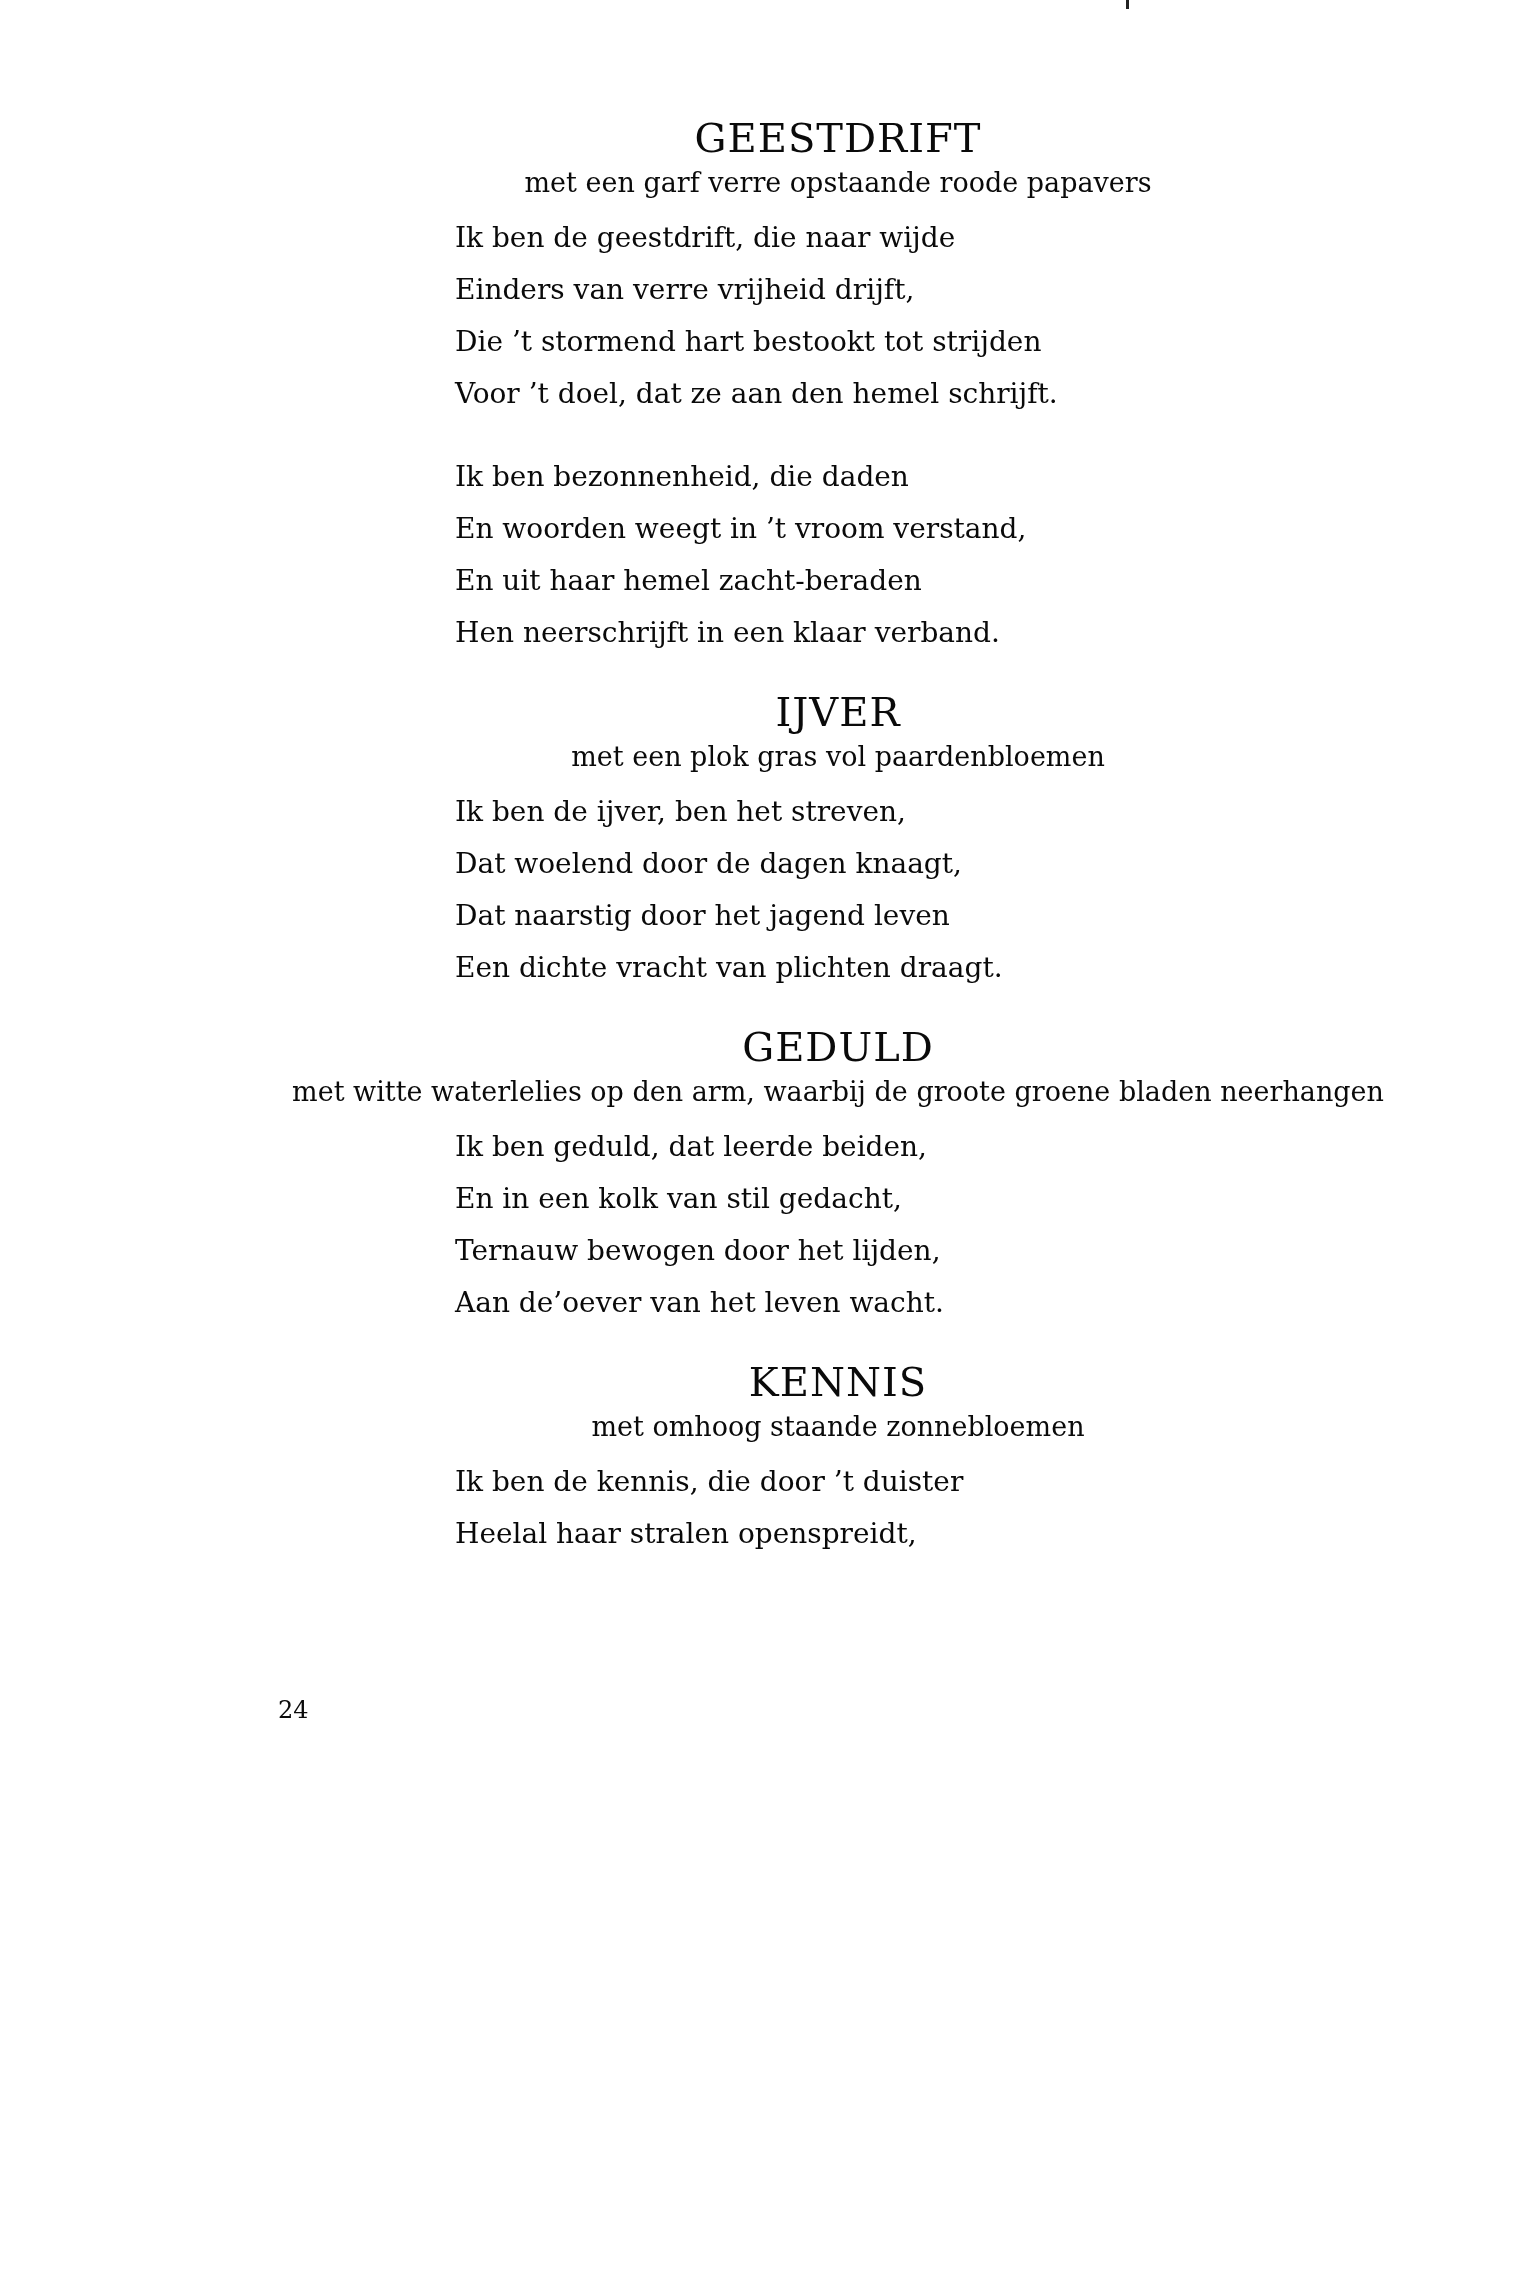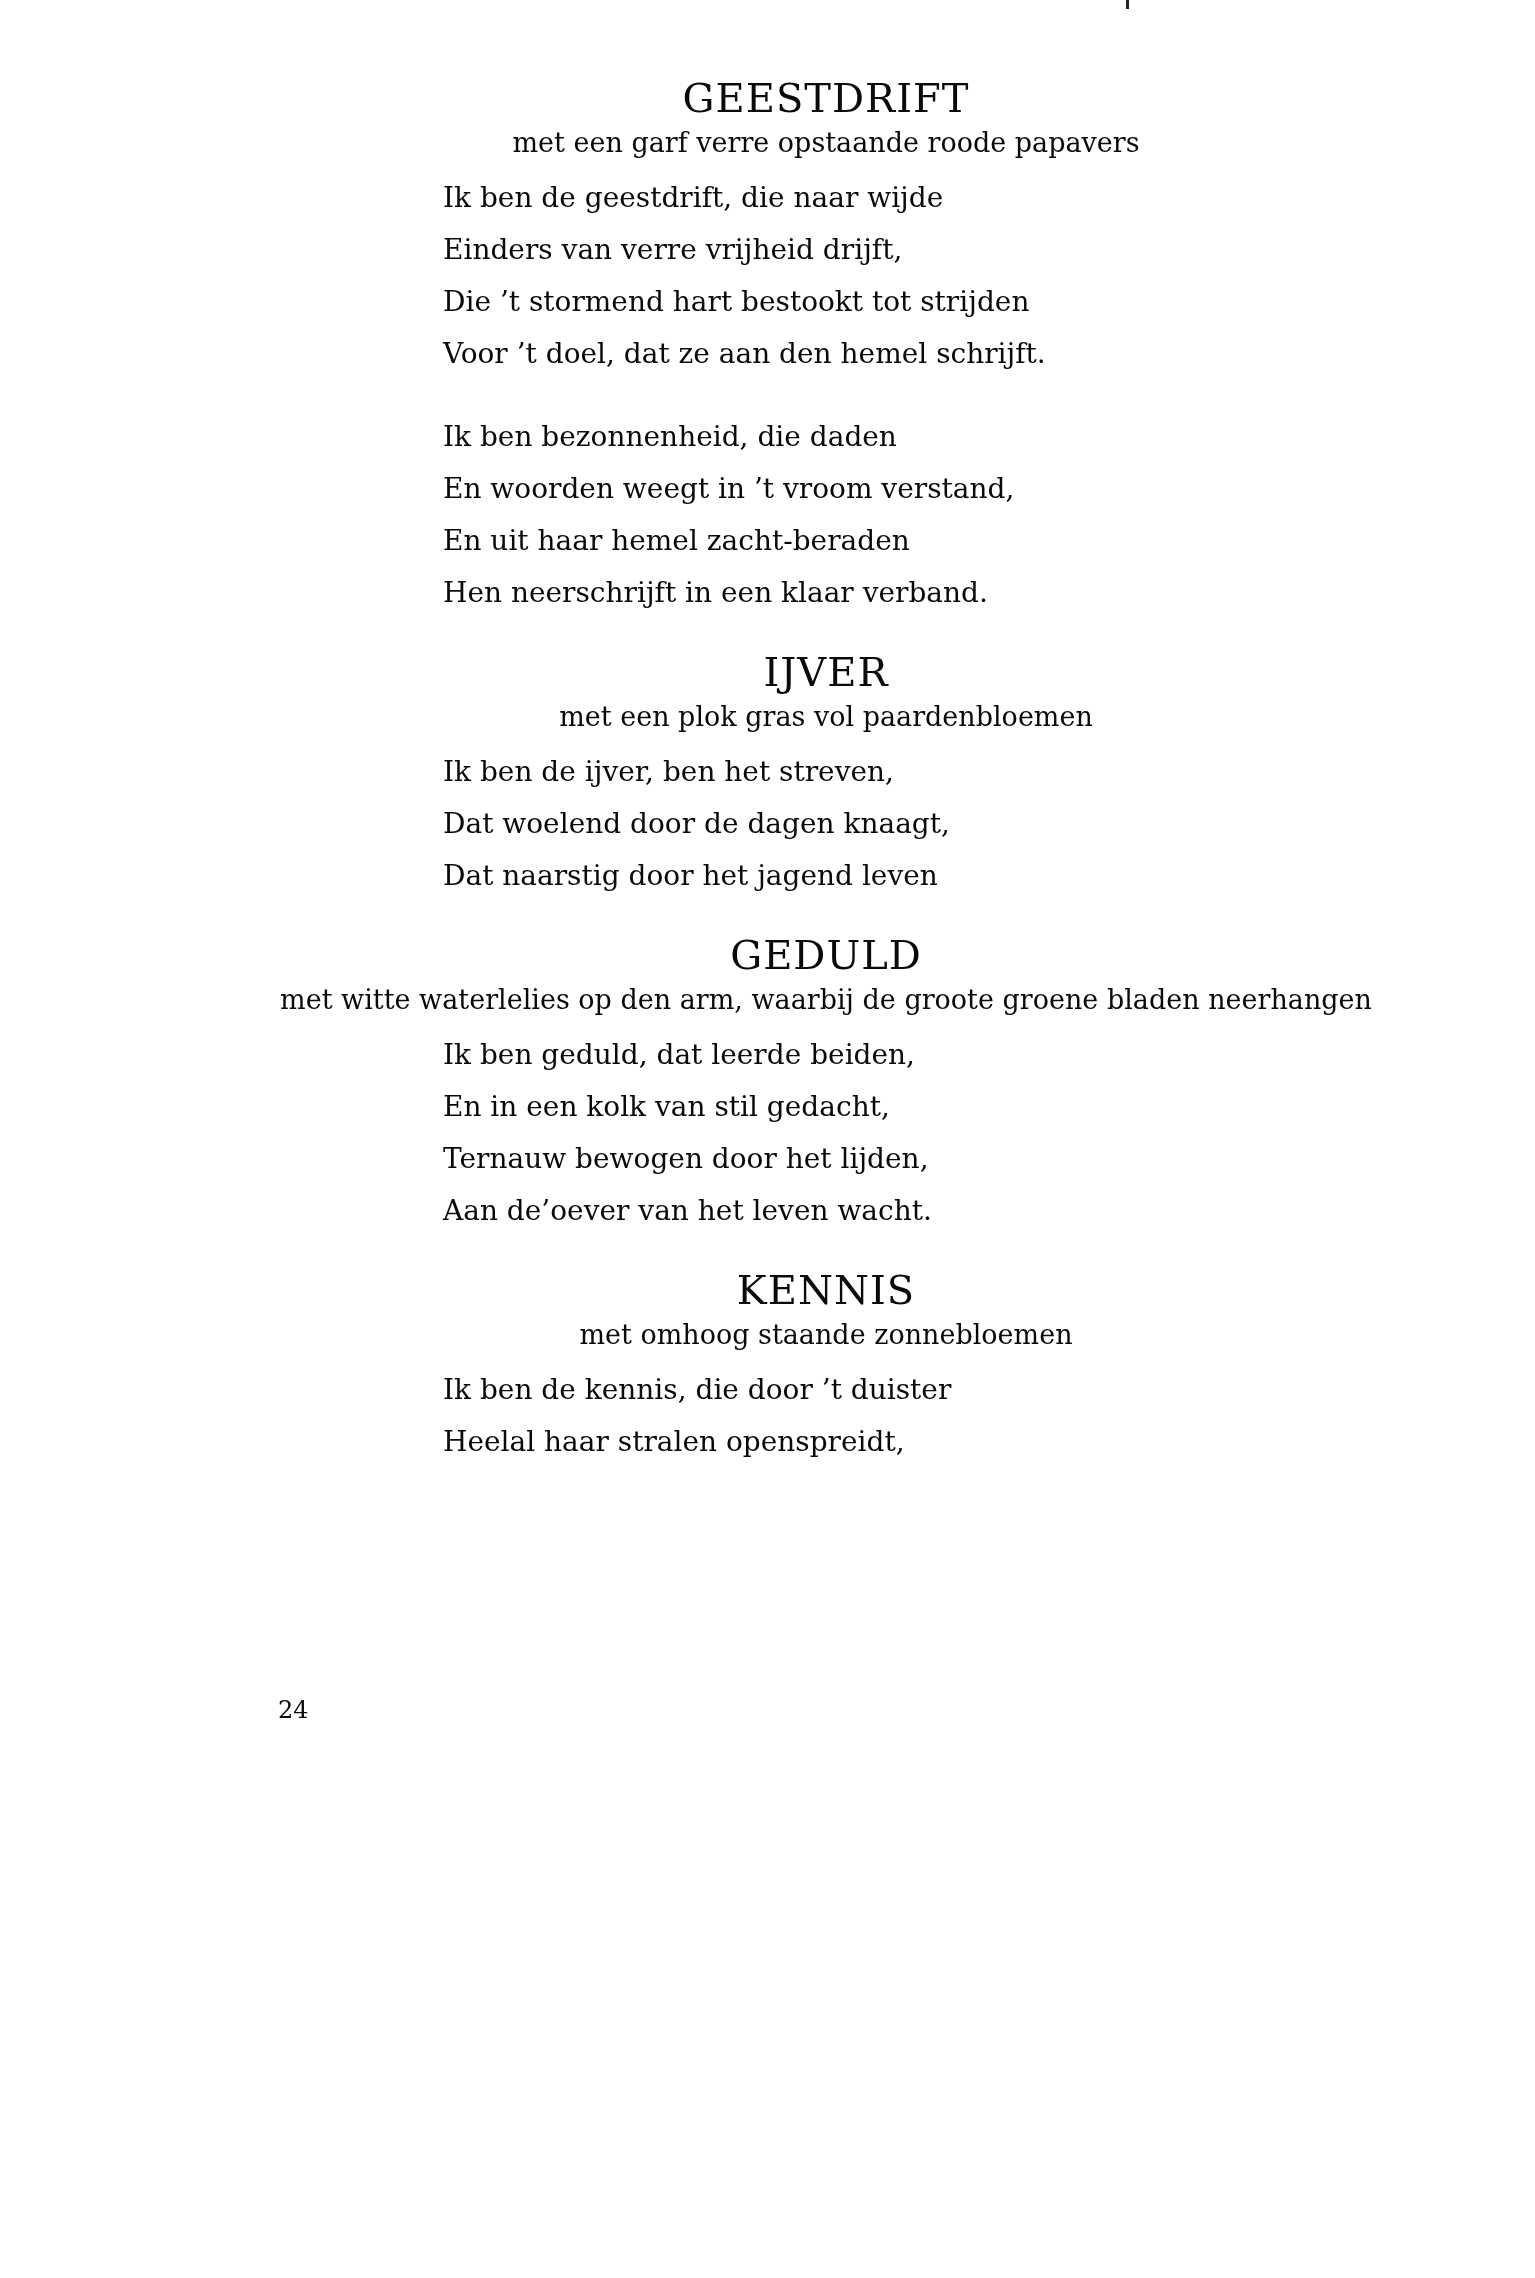--- a/index.html
+++ b/index.html
@@ -21,23 +21,23 @@
     position: absolute;
     top: 0;
     left: 1126px;
     width: 3px;
     height: 9px;
     background: #222;
   }
   .content {
     position: absolute;
     top: 0;
-    left: 148px;
+    left: 160px;
     width: 1356px;
-    padding-top: 76px;
+    padding-top: 116px;
   }
   .poem-section {
     margin: 0 0 31px 0;
   }
   .poem-title {
     margin: 0;
     text-align: center;
     font-size: 40px;
     font-weight: normal;
     letter-spacing: 1px;
@@ -94,20 +94,21 @@
       </div>
     </section>
 
     <section class="poem-section">
       <h2 class="poem-title">IJVER</h2>
       <p class="poem-subtitle">met een plok gras vol paardenbloemen</p>
       <div class="stanza">
         <div class="stanza-line">Ik ben de ijver, ben het streven,</div>
         <div class="stanza-line">Dat woelend door de dagen knaagt,</div>
         <div class="stanza-line">Dat naarstig door het jagend leven</div>
+        <div class="stanza-line">Een dichte vracht van plichten draagt.</div>
       </div>
     </section>
 
     <section class="poem-section">
       <h2 class="poem-title">GEDULD</h2>
       <p class="poem-subtitle">met witte waterlelies op den arm, waarbij de groote groene bladen neerhangen</p>
       <div class="stanza">
         <div class="stanza-line">Ik ben geduld, dat leerde beiden,</div>
         <div class="stanza-line">En in een kolk van stil gedacht,</div>
         <div class="stanza-line">Ternauw bewogen door het lijden,</div>

